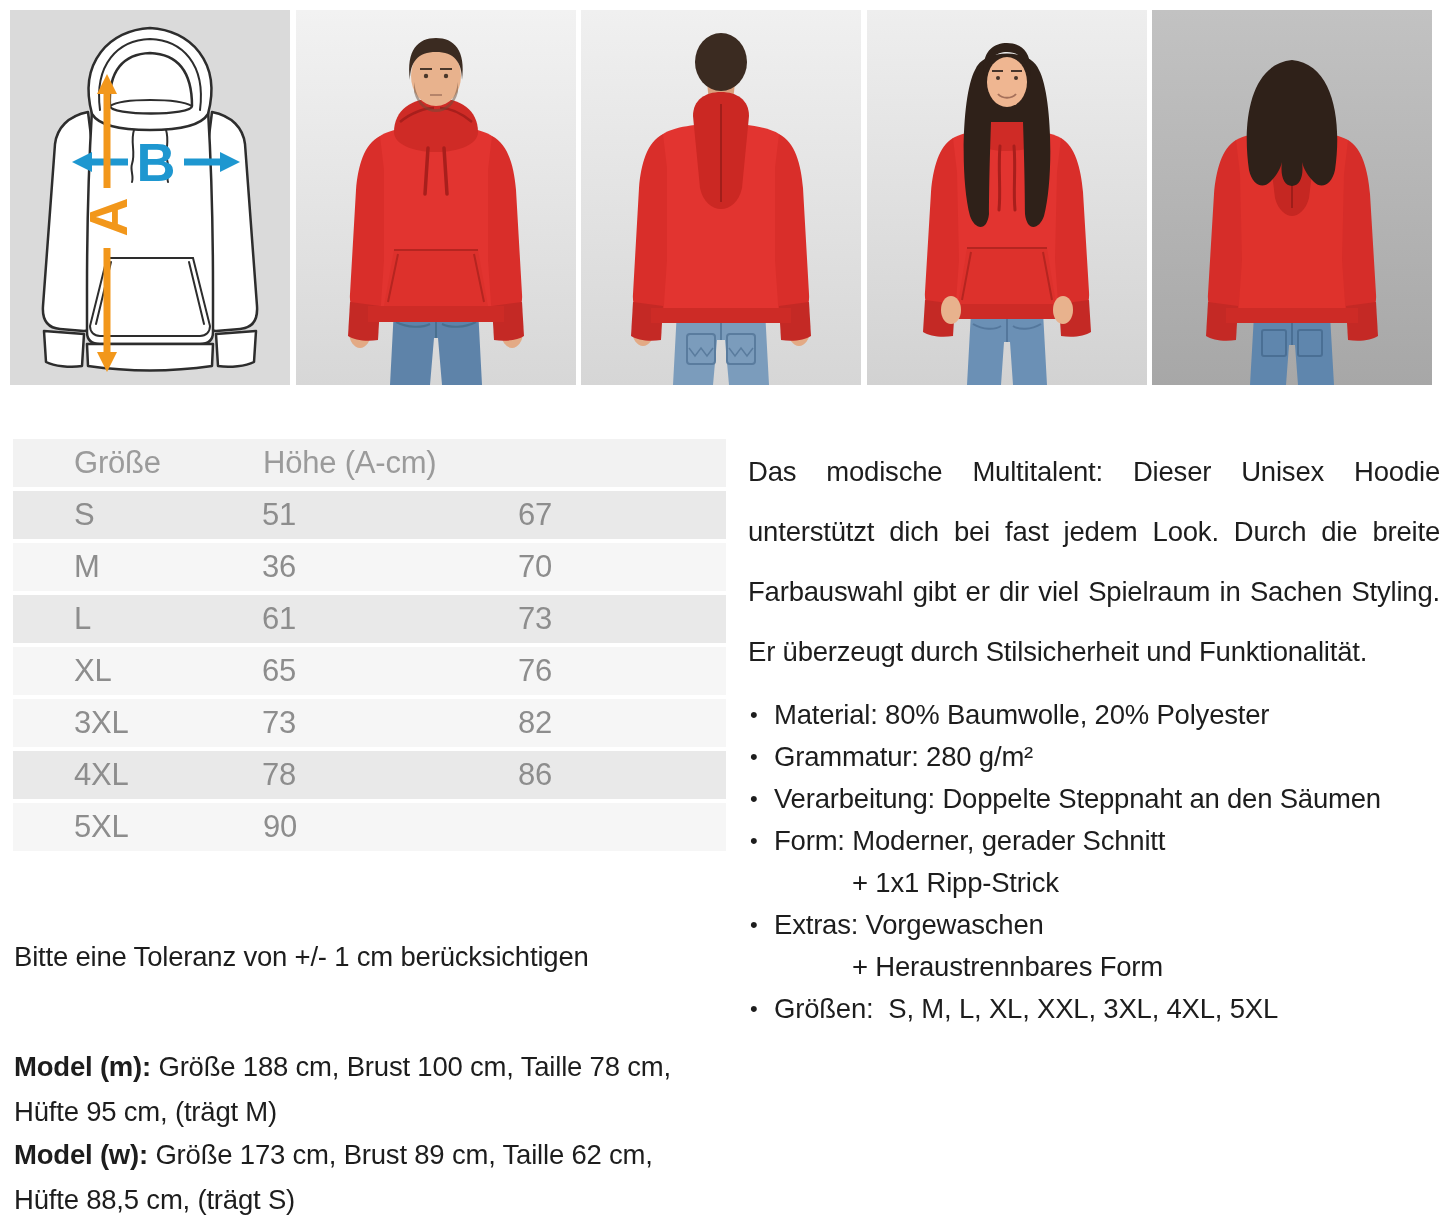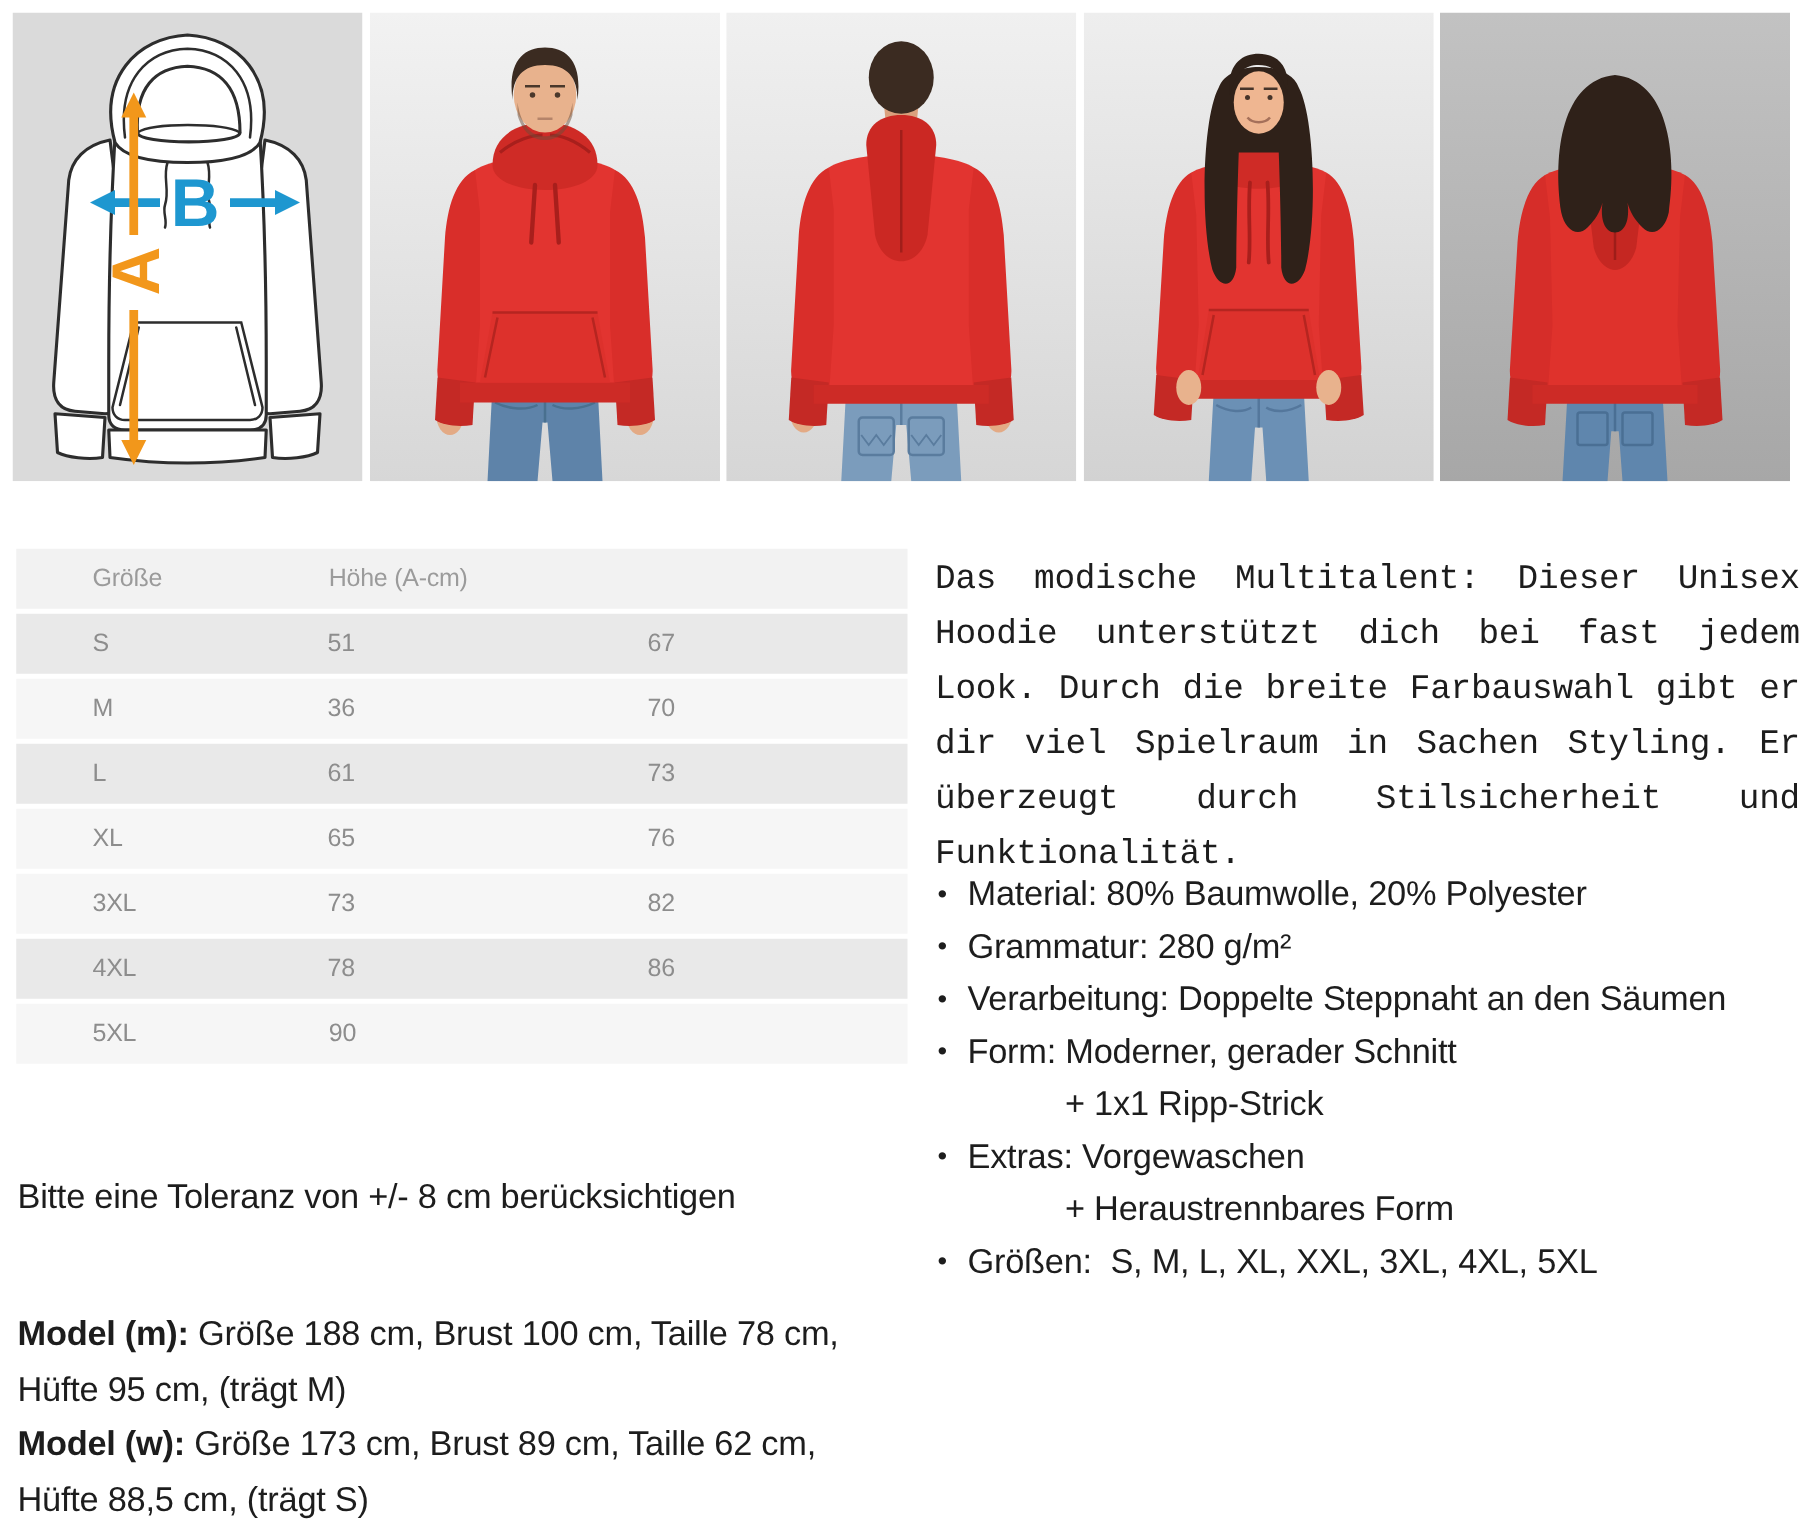--- a/index.html
+++ b/index.html
@@ -5,34 +5,34 @@
   html,body{margin:0;padding:0;background:#ffffff;}
   .canvas{
     position:relative;width:1442px;height:1217px;overflow:hidden;background:#ffffff;
     font-family:"Liberation Sans",sans-serif;color:#1d1d1d;letter-spacing:-0.2px;
   }
   
   .media-row{position:absolute;left:10px;top:10px;display:flex;gap:5.5px;}
   .cell{width:280px;height:375px;margin:0;padding:0;flex:0 0 auto;}
   .cell svg{display:block;width:280px;height:375px;}
   
-  .size-table{position:absolute;left:13px;top:439px;width:713px;font-size:20px;}
+  .size-table{position:absolute;left:13px;top:439px;width:713px;font-size:31px;}
   .srow{display:grid;grid-template-columns:185px 255px 1fr;height:48px;line-height:48px;margin-bottom:4px;}
   .srow.head{background:#f2f2f2;color:#9b9b9b;}
   .srow.dark{background:#e9e9e9;color:#8d8d8d;}
   .srow.light{background:#f6f6f6;color:#8d8d8d;}
   .c1{padding-left:61px;} .c2{padding-left:64px;} .c3{padding-left:65px;}
   
   .note{position:absolute;margin:0;font-size:27.5px;line-height:45px;color:#1d1d1d;}
   .tol{left:14px;top:934px;}
   .modelm{left:14px;top:1044px;width:706px;}
   .modelw{left:14px;top:1132px;width:706px;}
   .note b{font-weight:bold;}
   
-  .desc{position:absolute;left:748px;top:442px;width:692px;font-size:27.5px;line-height:44px;text-align:justify;font-family:Liberation Mono, monospace;}
+  .desc{position:absolute;left:748px;top:442px;width:692px;font-size:27.5px;line-height:60px;text-align:justify;}
   .features{position:absolute;left:748px;top:694px;width:694px;font-size:27.5px;}
   .feat{position:relative;padding-left:26px;line-height:42px;}
   .feat .dot{position:absolute;left:2px;top:0;font-size:22px;color:#1d1d1d;}
   .feat.indent{padding-left:104px;}
   .ftext{white-space:pre-wrap;}
 </style>
 </head>
 <body>
 
 <div class="canvas">
@@ -238,21 +238,21 @@
       <div class="c1">4XL</div>
       <div class="c2">78</div>
       <div class="c3">86</div>
     </div>
     <div class="srow light">
       <div class="c1">5XL</div>
       <div class="c3">90</div>
     </div>
   </div>
 
-  <p class="note tol">Bitte eine Toleranz von +/- 8 cm berücksichtigen</p>
+  <p class="note tol">Bitte eine Toleranz von +/- 1 cm berücksichtigen</p>
   <p class="note modelm"><b>Model (m):</b> <span>Größe 188 cm, Brust 100 cm, Taille 78 cm, Hüfte 95 cm, (trägt M)</span></p>
   <p class="note modelw"><b>Model (w):</b> <span>Größe 173 cm, Brust 89 cm, Taille 62 cm, Hüfte 88,5 cm, (trägt S)</span></p>
 
   <div class="desc">Das modische Multitalent: Dieser Unisex Hoodie unterstützt dich bei fast jedem Look. Durch die breite Farbauswahl gibt er dir viel Spielraum in Sachen Styling. Er überzeugt durch Stilsicherheit und Funktionalität.</div>
 
   <div class="features">
     <div class="feat"><span class="dot">•</span><span class="ftext">Material: 80% Baumwolle, 20% Polyester</span></div>
     <div class="feat"><span class="dot">•</span><span class="ftext">Grammatur: 280 g/m²</span></div>
     <div class="feat"><span class="dot">•</span><span class="ftext">Verarbeitung: Doppelte Steppnaht an den Säumen</span></div>
     <div class="feat"><span class="dot">•</span><span class="ftext">Form: Moderner, gerader Schnitt</span></div>

